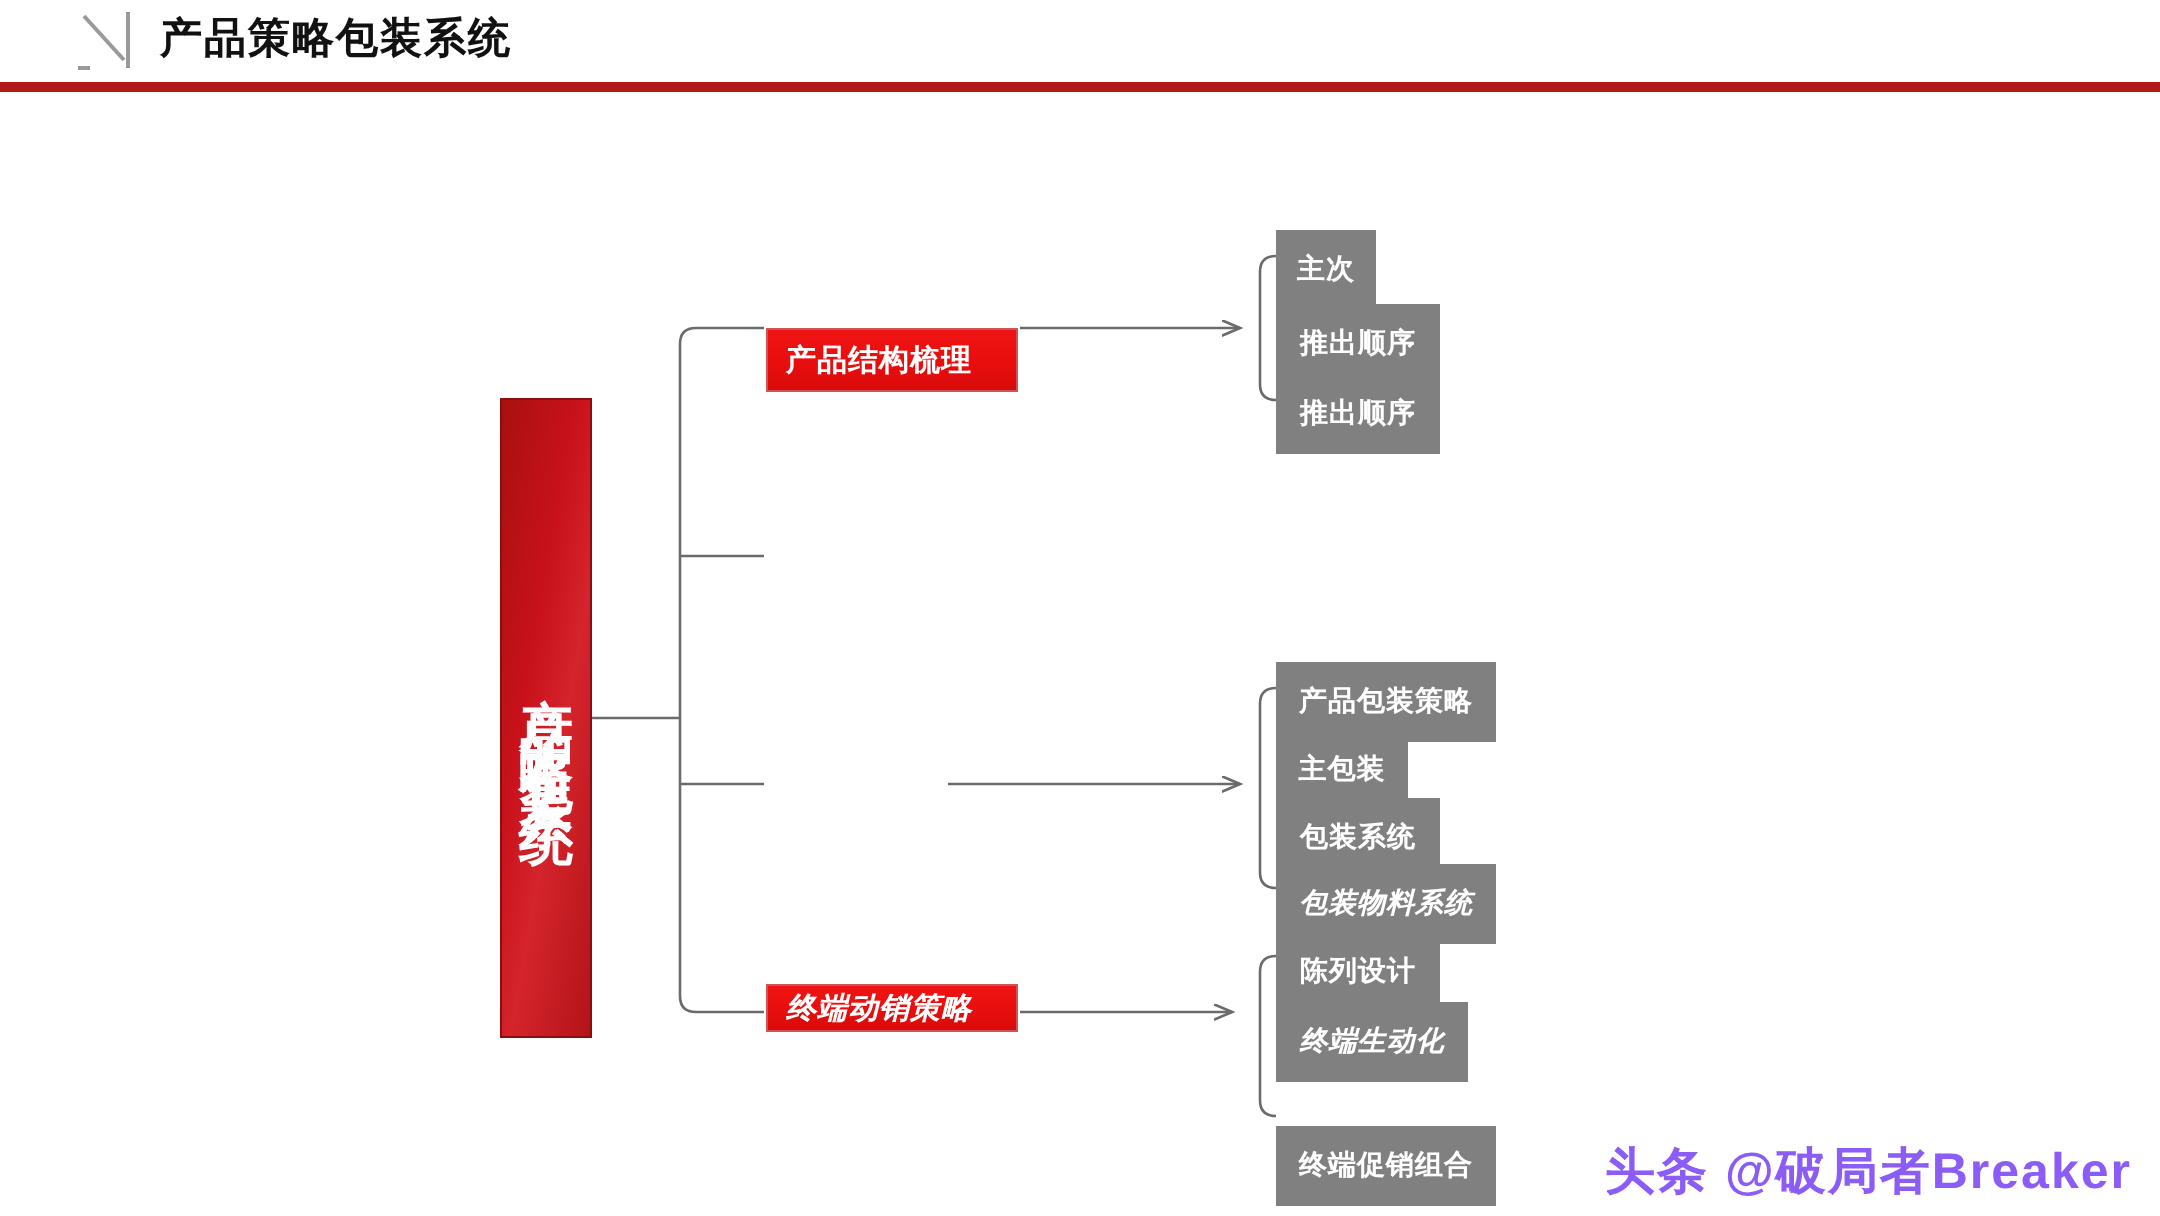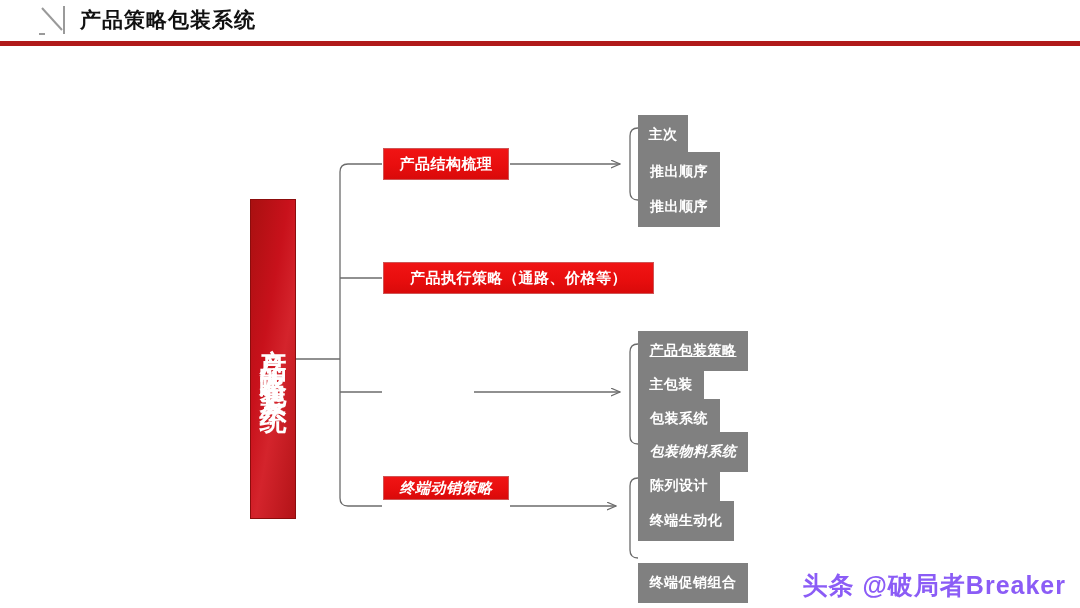--- a/index.html
+++ b/index.html
@@ -97,25 +97,26 @@
   .branch-box {
     position: absolute;
     background: #EE1111;
     background: linear-gradient(180deg, #F01414 0%, #E80E0E 55%, #D90A0A 100%);
     color: #ffffff;
     font-size: 15px;
     font-weight: bold;
     letter-spacing: 0.5px;
     display: flex;
     align-items: center;
-    justify-content: center;
+    justify-content: flex-start;
     white-space: nowrap;
     box-shadow: 0 0 0 1px #cf5555;
     padding: 0 9px;
     box-sizing: border-box;
+    margin-top: 16px;
   }
 
   
   .leaf-box {
     position: absolute;
     background: #808080;
     color: #ffffff;
     font-size: 14px;
     font-weight: bold;
     letter-spacing: 0.5px;
@@ -203,46 +204,43 @@
   <div class="leaf-box" style="left:638px; top:69px; width:50px;">
     <span>主次</span>
   </div>
   <div class="leaf-box" style="left:638px; top:106px; width:82px;">
     <span>推出顺序</span>
   </div>
   <div class="leaf-box" style="left:638px; top:141px; width:82px;">
     <span>推出顺序</span>
   </div>
 
-  <div class="branch-box" style="left:384px; top:217px; width:269px; height:30px;">
-    <span>产品执行策略（通路、价格等）</span>
-  </div>
-
-
-  <div class="leaf-box" style="left:638px; top:285px; width:110px;text-decoration:underline;">
+
+
+  <div class="leaf-box" style="left:638px; top:285px; width:110px;">
     <span>产品包装策略</span>
   </div>
   <div class="leaf-box" style="left:638px; top:319px; width:66px;">
     <span>主包装</span>
   </div>
   <div class="leaf-box" style="left:638px; top:353px; width:82px;">
     <span>包装系统</span>
   </div>
   <div class="leaf-box" style="left:638px; top:386px; width:110px;font-style:italic;">
     <span>包装物料系统</span>
   </div>
 
   <div class="branch-box" style="left:384px; top:431px; width:124px; height:22px;font-style:italic;">
     <span>终端动销策略</span>
   </div>
 
   <div class="leaf-box" style="left:638px; top:420px; width:82px;">
     <span>陈列设计</span>
   </div>
-  <div class="leaf-box" style="left:638px; top:455px; width:96px;">
+  <div class="leaf-box" style="left:638px; top:455px; width:96px;font-style:italic;">
     <span>终端生动化</span>
   </div>
   <div class="leaf-box" style="left:638px; top:489px; width:110px;margin-top:28px;">
     <span>终端促销组合</span>
   </div>
 
 </div>
 
 <div id="watermark">头条 @破局者Breaker</div>
 

